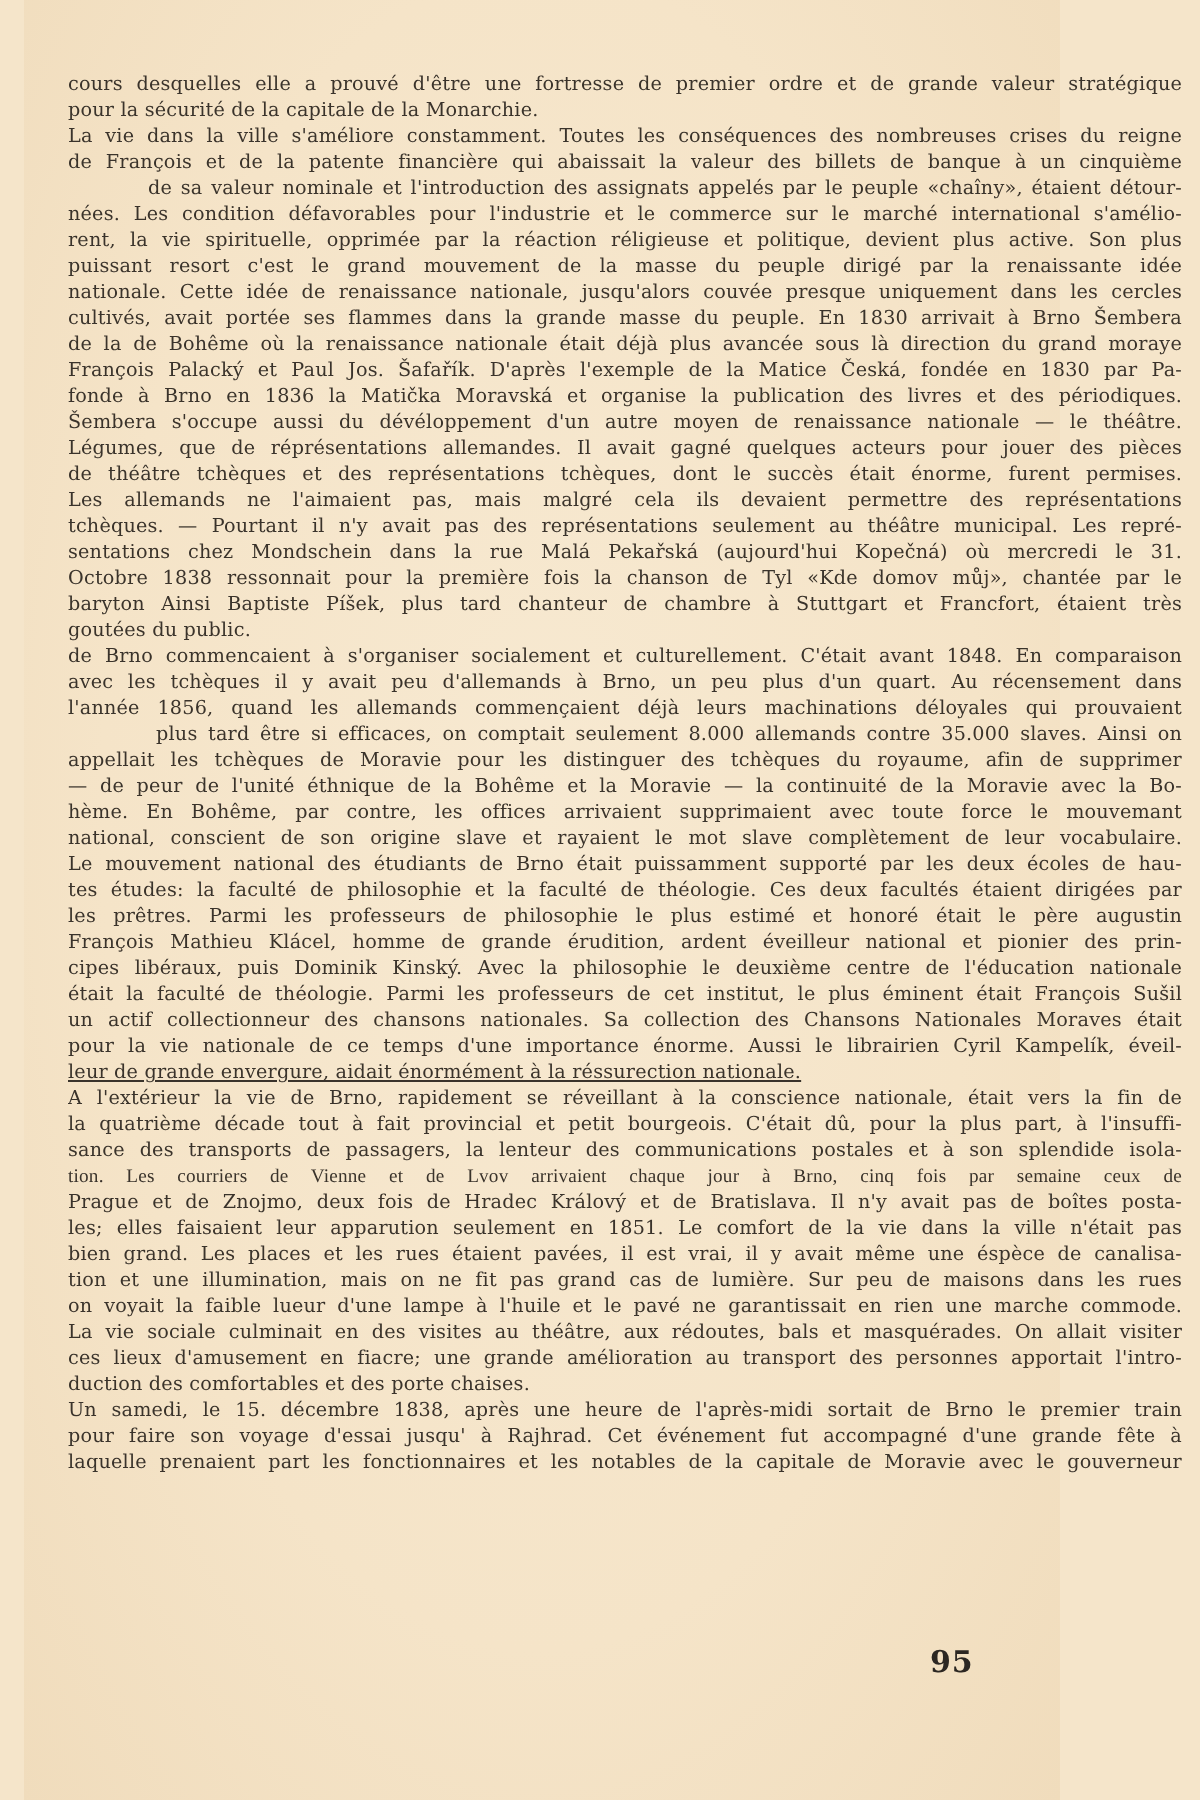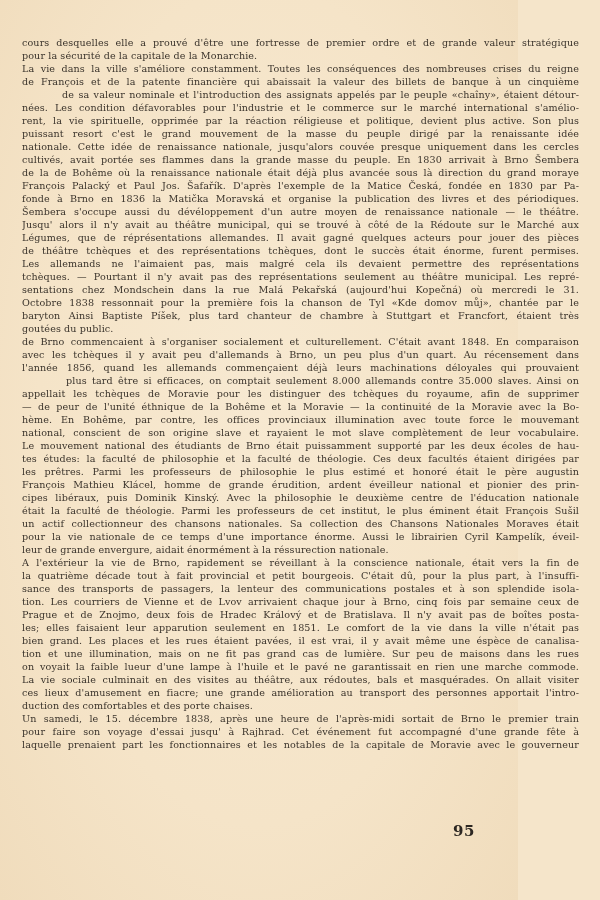--- a/index.html
+++ b/index.html
@@ -2,21 +2,21 @@
 <html><head>
 <meta charset="utf-8">
 <style>
   html, body { margin: 0; padding: 0; }
   body {
     width: 600px; height: 900px; overflow: hidden;
     background: #f5e5ca;
     position: relative;
   }
   .page {
-    position: absolute; left: 0; top: 0; width: 518px; height: 900px;
+    position: absolute; left: 12px; top: 0; width: 518px; height: 900px;
     background: radial-gradient(ellipse at 50% 45%, #f7e9d1 0%, #f5e4c8 60%, #f0dcbc 100%);
   }
   .text-block {
     position: absolute;
     left: 22px; top: 36px; width: 557px;
     font-family: "DejaVu Serif", serif;
     font-size: 9.6px;
     line-height: 13px;
     color: #3a332b;
     letter-spacing: 0.1px;
@@ -54,50 +54,49 @@
       <span class="line" style="white-space: nowrap; margin-left: 40px;">de sa valeur nominale et l'introduction des assignats appelés par le peuple «chaîny», étaient détour-</span>
       <span class="line" style="white-space: nowrap;">nées. Les condition défavorables pour l'industrie et le commerce sur le marché international s'amélio-</span>
       <span class="line" style="white-space: nowrap;">rent, la vie spirituelle, opprimée par la réaction réligieuse et politique, devient plus active. Son plus</span>
       <span class="line" style="white-space: nowrap;">puissant resort c'est le grand mouvement de la masse du peuple dirigé par la renaissante idée</span>
       <span class="line" style="white-space: nowrap;">nationale. Cette idée de renaissance nationale, jusqu'alors couvée presque uniquement dans les cercles</span>
       <span class="line" style="white-space: nowrap;">cultivés, avait portée ses flammes dans la grande masse du peuple. En 1830 arrivait à Brno Šembera</span>
       <span class="line" style="white-space: nowrap;">de la de Bohême où la renaissance nationale était déjà plus avancée sous là direction du grand moraye</span>
       <span class="line" style="white-space: nowrap;">François Palacký et Paul Jos. Šafařík. D'après l'exemple de la Matice Česká, fondée en 1830 par Pa-</span>
       <span class="line" style="white-space: nowrap;">fonde à Brno en 1836 la Matička Moravská et organise la publication des livres et des périodiques.</span>
       <span class="line" style="white-space: nowrap;">Šembera s'occupe aussi du dévéloppement d'un autre moyen de renaissance nationale — le théâtre.</span>
-      <span class="line" style="white-space: nowrap;">Jusqu' alors il n'y avait au théâtre municipal, qui se trouvé à côté de la Rédoute sur le Marché aux</span>
       <span class="line" style="white-space: nowrap;">Légumes, que de réprésentations allemandes. Il avait gagné quelques acteurs pour jouer des pièces</span>
       <span class="line" style="white-space: nowrap;">de théâtre tchèques et des représentations tchèques, dont le succès était énorme, furent permises.</span>
       <span class="line" style="white-space: nowrap;">Les allemands ne l'aimaient pas, mais malgré cela ils devaient permettre des représentations</span>
       <span class="line" style="white-space: nowrap;">tchèques. — Pourtant il n'y avait pas des représentations seulement au théâtre municipal. Les repré-</span>
       <span class="line" style="white-space: nowrap;">sentations chez Mondschein dans la rue Malá Pekařská (aujourd'hui Kopečná) où mercredi le 31.</span>
       <span class="line" style="white-space: nowrap;">Octobre 1838 ressonnait pour la première fois la chanson de Tyl «Kde domov můj», chantée par le</span>
       <span class="line" style="white-space: nowrap;">baryton Ainsi Baptiste Píšek, plus tard chanteur de chambre à Stuttgart et Francfort, étaient très</span>
       <span class="line last" style="white-space: nowrap;">goutées du public.</span>
       <span class="line" style="white-space: nowrap;">de Brno commencaient à s'organiser socialement et culturellement. C'était avant 1848. En comparaison</span>
       <span class="line" style="white-space: nowrap;">avec les tchèques il y avait peu d'allemands à Brno, un peu plus d'un quart. Au récensement dans</span>
       <span class="line" style="white-space: nowrap;">l'année 1856, quand les allemands commençaient déjà leurs machinations déloyales qui prouvaient</span>
       <span class="line" style="white-space: nowrap; margin-left: 44px;">plus tard être si efficaces, on comptait seulement 8.000 allemands contre 35.000 slaves. Ainsi on</span>
       <span class="line" style="white-space: nowrap;">appellait les tchèques de Moravie pour les distinguer des tchèques du royaume, afin de supprimer</span>
       <span class="line" style="white-space: nowrap;">— de peur de l'unité éthnique de la Bohême et la Moravie — la continuité de la Moravie avec la Bo-</span>
-      <span class="line" style="white-space: nowrap;">hème. En Bohême, par contre, les offices provinciaux illumination avec toute force le mouvemant</span>
+      <span class="line" style="white-space: nowrap;">hème. En Bohême, par contre, les offices arrivaient supprimaient avec toute force le mouvemant</span>
       <span class="line" style="white-space: nowrap;">national, conscient de son origine slave et rayaient le mot slave complètement de leur vocabulaire.</span>
       <span class="line" style="white-space: nowrap;">Le mouvement national des étudiants de Brno était puissamment supporté par les deux écoles de hau-</span>
       <span class="line" style="white-space: nowrap;">tes études: la faculté de philosophie et la faculté de théologie. Ces deux facultés étaient dirigées par</span>
       <span class="line" style="white-space: nowrap;">les prêtres. Parmi les professeurs de philosophie le plus estimé et honoré était le père augustin</span>
       <span class="line" style="white-space: nowrap;">François Mathieu Klácel, homme de grande érudition, ardent éveilleur national et pionier des prin-</span>
       <span class="line" style="white-space: nowrap;">cipes libéraux, puis Dominik Kinský. Avec la philosophie le deuxième centre de l'éducation nationale</span>
       <span class="line" style="white-space: nowrap;">était la faculté de théologie. Parmi les professeurs de cet institut, le plus éminent était François Sušil</span>
       <span class="line" style="white-space: nowrap;">un actif collectionneur des chansons nationales. Sa collection des Chansons Nationales Moraves était</span>
       <span class="line" style="white-space: nowrap;">pour la vie nationale de ce temps d'une importance énorme. Aussi le librairien Cyril Kampelík, éveil-</span>
-      <span class="line last" style="white-space: nowrap;">leur de grande envergure, aidait énormément à la réssurection nationale.</span>
+      <span class="line last" style="white-space: nowrap; text-decoration: underline;">leur de grande envergure, aidait énormément à la réssurection nationale.</span>
       <span class="line" style="white-space: nowrap;">A l'extérieur la vie de Brno, rapidement se réveillant à la conscience nationale, était vers la fin de</span>
       <span class="line" style="white-space: nowrap;">la quatrième décade tout à fait provincial et petit bourgeois. C'était dû, pour la plus part, à l'insuffi-</span>
       <span class="line" style="white-space: nowrap;">sance des transports de passagers, la lenteur des communications postales et à son splendide isola-</span>
-      <span class="line" style="white-space: nowrap;">tion. Les courriers de Vienne et de Lvov arrivaient chaque jour à Brno, cinq fois par semaine ceux de</span>
+      <span class="line" style="white-space: nowrap; font-family: Liberation Serif, serif;">tion. Les courriers de Vienne et de Lvov arrivaient chaque jour à Brno, cinq fois par semaine ceux de</span>
       <span class="line" style="white-space: nowrap;">Prague et de Znojmo, deux fois de Hradec Králový et de Bratislava. Il n'y avait pas de boîtes posta-</span>
       <span class="line" style="white-space: nowrap;">les; elles faisaient leur apparution seulement en 1851. Le comfort de la vie dans la ville n'était pas</span>
       <span class="line" style="white-space: nowrap;">bien grand. Les places et les rues étaient pavées, il est vrai, il y avait même une éspèce de canalisa-</span>
       <span class="line" style="white-space: nowrap;">tion et une illumination, mais on ne fit pas grand cas de lumière. Sur peu de maisons dans les rues</span>
       <span class="line" style="white-space: nowrap;">on voyait la faible lueur d'une lampe à l'huile et le pavé ne garantissait en rien une marche commode.</span>
       <span class="line" style="white-space: nowrap;">La vie sociale culminait en des visites au théâtre, aux rédoutes, bals et masquérades. On allait visiter</span>
       <span class="line" style="white-space: nowrap;">ces lieux d'amusement en fiacre; une grande amélioration au transport des personnes apportait l'intro-</span>
       <span class="line last" style="white-space: nowrap;">duction des comfortables et des porte chaises.</span>
       <span class="line" style="white-space: nowrap;">Un samedi, le 15. décembre 1838, après une heure de l'après-midi sortait de Brno le premier train</span>
       <span class="line" style="white-space: nowrap;">pour faire son voyage d'essai jusqu' à Rajhrad. Cet événement fut accompagné d'une grande fête à</span>

